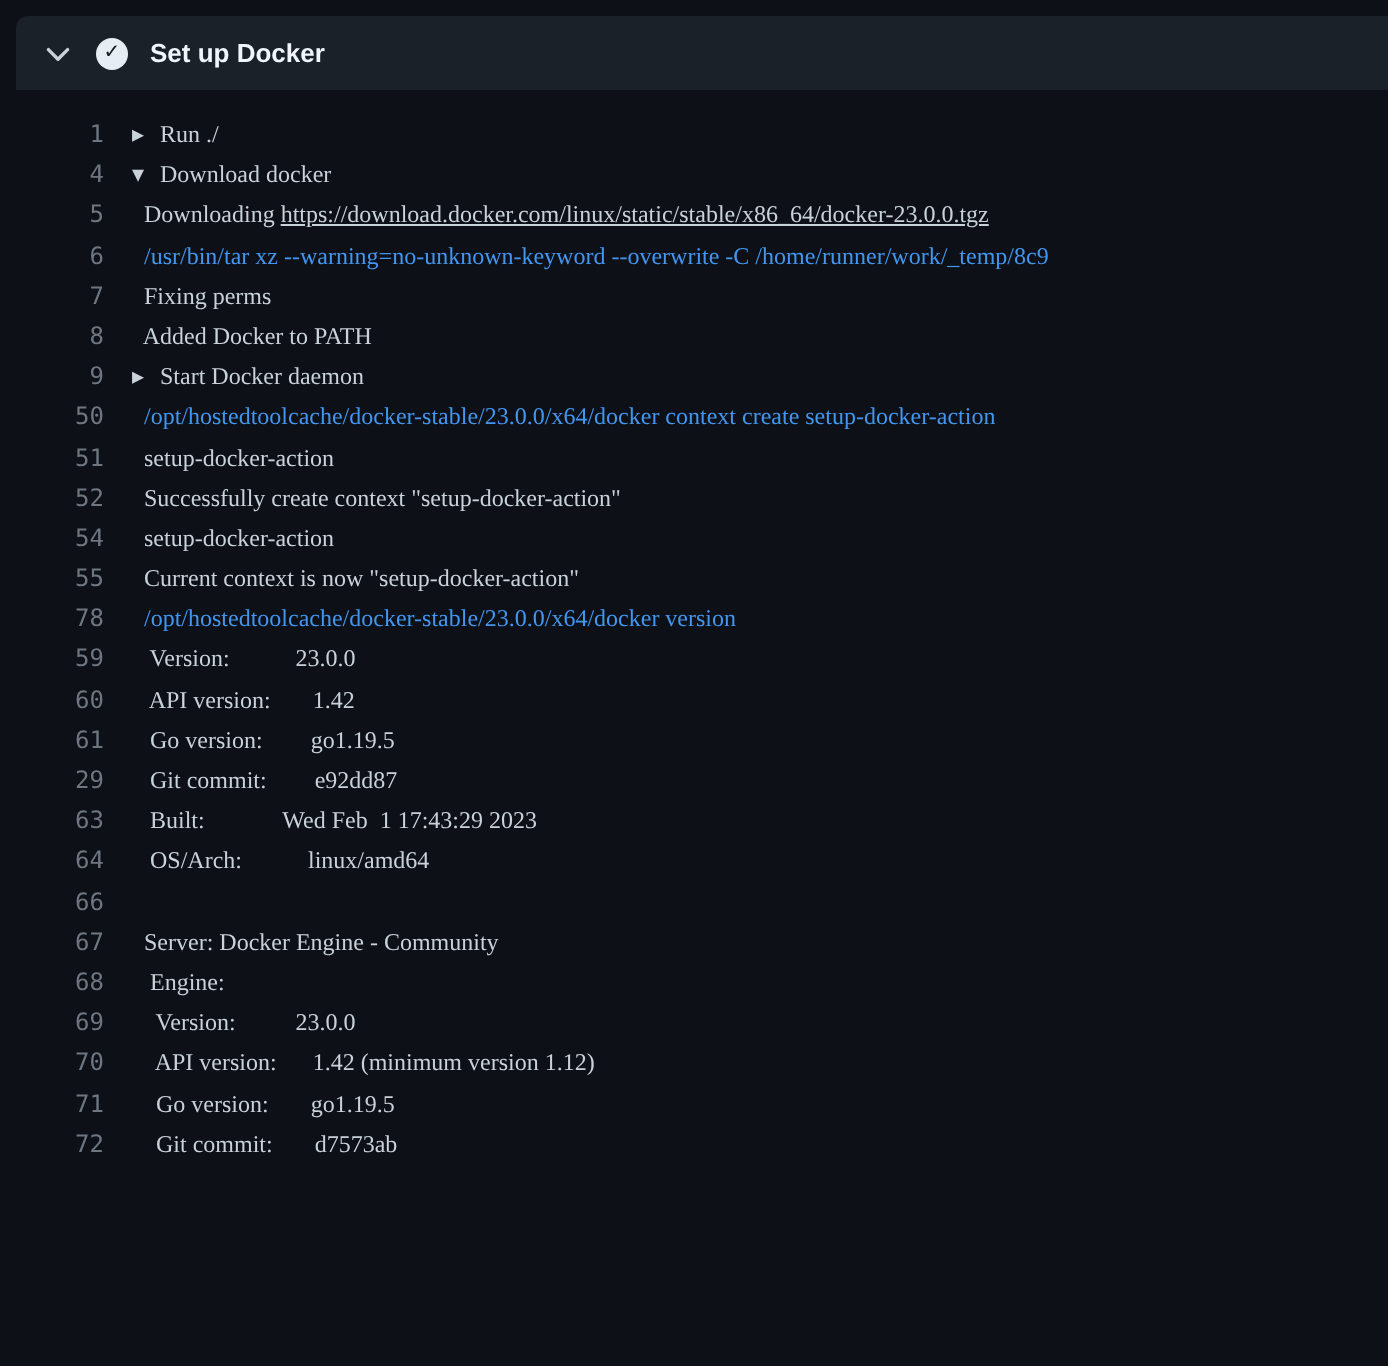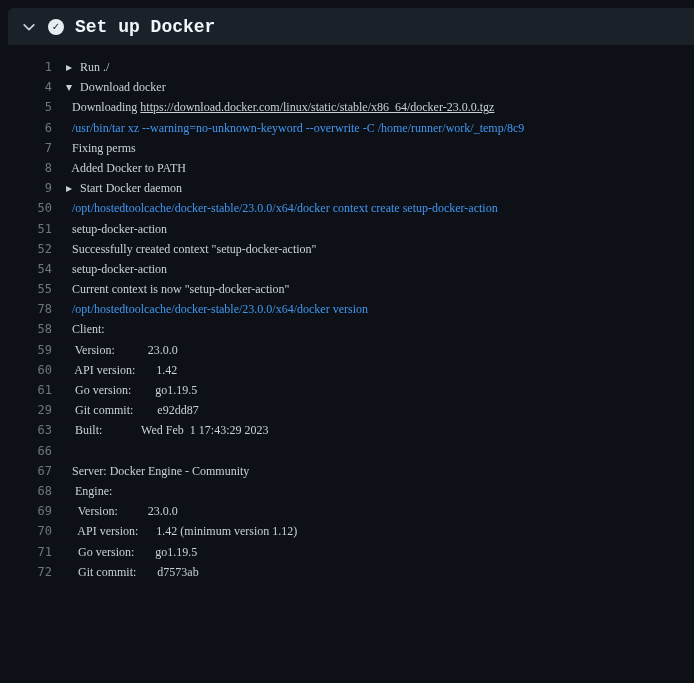--- a/index.html
+++ b/index.html
@@ -27,21 +27,21 @@
     padding:0 12px 0 13px;cursor:pointer;
     font-family:"Liberation Sans","DejaVu Sans",sans-serif;
   }
   .chevron-icon{display:flex;align-items:center;color:#c9d1d9;}
   .status-circle{
     width:16px;height:16px;border-radius:50%;
     background:var(--check-bg);color:var(--check-fg);
     display:flex;align-items:center;justify-content:center;
     font-size:10px;font-weight:bold;flex:0 0 auto;
   }
-  .step-title{color:var(--title);font-size:18px;font-weight:600;font-family:Liberation Mono, monospace;}
+  .step-title{color:var(--title);font-size:13px;font-weight:600;}
   .log{padding-top:12px;}
   .log-line{display:flex;height:20.2px;line-height:20.2px;font-size:12px;white-space:pre;}
   .log-line.group{cursor:pointer;}
   .line-num{
     width:52px;min-width:52px;text-align:right;
     color:var(--muted);margin-right:14px;cursor:pointer;
     user-select:none;
   }
   .line-content{color:var(--text);overflow:hidden;white-space:pre;display:inline-block;flex:1;font-family:Liberation Serif, serif;}
   .arrow{display:inline-block;width:14px;color:var(--text);}
@@ -66,30 +66,30 @@
   <div class="log">
       <div class="log-line group"><span class="line-num">1</span><span class="line-content"><span class="arrow">▸</span><span>Run ./</span></span></div>
       <div class="log-line group"><span class="line-num">4</span><span class="line-content"><span class="arrow">▾</span><span>Download docker</span></span></div>
       <div class="log-line"><span class="line-num">5</span><span class="line-content">  <span>Downloading </span><a class="log-link">https://download.docker.com/linux/static/stable/x86_64/docker-23.0.0.tgz</a></span></div>
       <div class="log-line"><span class="line-num">6</span><span class="line-content cmd">  <span>/usr/bin/tar xz --warning=no-unknown-keyword --overwrite -C /home/runner/work/_temp/8c9</span></span></div>
       <div class="log-line"><span class="line-num">7</span><span class="line-content">  <span>Fixing perms</span></span></div>
       <div class="log-line"><span class="line-num">8</span><span class="line-content">  <span>Added Docker to PATH</span></span></div>
       <div class="log-line group"><span class="line-num">9</span><span class="line-content"><span class="arrow">▸</span><span>Start Docker daemon</span></span></div>
       <div class="log-line"><span class="line-num">50</span><span class="line-content cmd">  <span>/opt/hostedtoolcache/docker-stable/23.0.0/x64/docker context create setup-docker-action</span></span></div>
       <div class="log-line"><span class="line-num">51</span><span class="line-content">  <span>setup-docker-action</span></span></div>
-      <div class="log-line"><span class="line-num">52</span><span class="line-content">  <span>Successfully created context "setup-docker-action"</span></span></div>
+      <div class="log-line"><span class="line-num">52</span><span class="line-content">  <span>Successfully create context "setup-docker-action"</span></span></div>
       <div class="log-line"><span class="line-num">54</span><span class="line-content">  <span>setup-docker-action</span></span></div>
       <div class="log-line"><span class="line-num">55</span><span class="line-content">  <span>Current context is now "setup-docker-action"</span></span></div>
       <div class="log-line"><span class="line-num">78</span><span class="line-content cmd">  <span>/opt/hostedtoolcache/docker-stable/23.0.0/x64/docker version</span></span></div>
-      <div class="log-line"><span class="line-num">58</span><span class="line-content">  <span>Client:</span></span></div>
       <div class="log-line"><span class="line-num">59</span><span class="line-content">  <span> Version:           23.0.0</span></span></div>
       <div class="log-line"><span class="line-num">60</span><span class="line-content">  <span> API version:       1.42</span></span></div>
       <div class="log-line"><span class="line-num">61</span><span class="line-content">  <span> Go version:        go1.19.5</span></span></div>
       <div class="log-line"><span class="line-num">29</span><span class="line-content">  <span> Git commit:        e92dd87</span></span></div>
       <div class="log-line"><span class="line-num">63</span><span class="line-content">  <span> Built:             Wed Feb  1 17:43:29 2023</span></span></div>
+      <div class="log-line"><span class="line-num">64</span><span class="line-content">  <span> OS/Arch:           linux/amd64</span></span></div>
       <div class="log-line"><span class="line-num">66</span><span class="line-content">  <span></span></span></div>
       <div class="log-line"><span class="line-num">67</span><span class="line-content">  <span>Server: Docker Engine - Community</span></span></div>
       <div class="log-line"><span class="line-num">68</span><span class="line-content">  <span> Engine:</span></span></div>
       <div class="log-line"><span class="line-num">69</span><span class="line-content">  <span>  Version:          23.0.0</span></span></div>
       <div class="log-line"><span class="line-num">70</span><span class="line-content">  <span>  API version:      1.42 (minimum version 1.12)</span></span></div>
       <div class="log-line"><span class="line-num">71</span><span class="line-content">  <span>  Go version:       go1.19.5</span></span></div>
       <div class="log-line"><span class="line-num">72</span><span class="line-content">  <span>  Git commit:       d7573ab</span></span></div>
     </div>
 
 </div>

